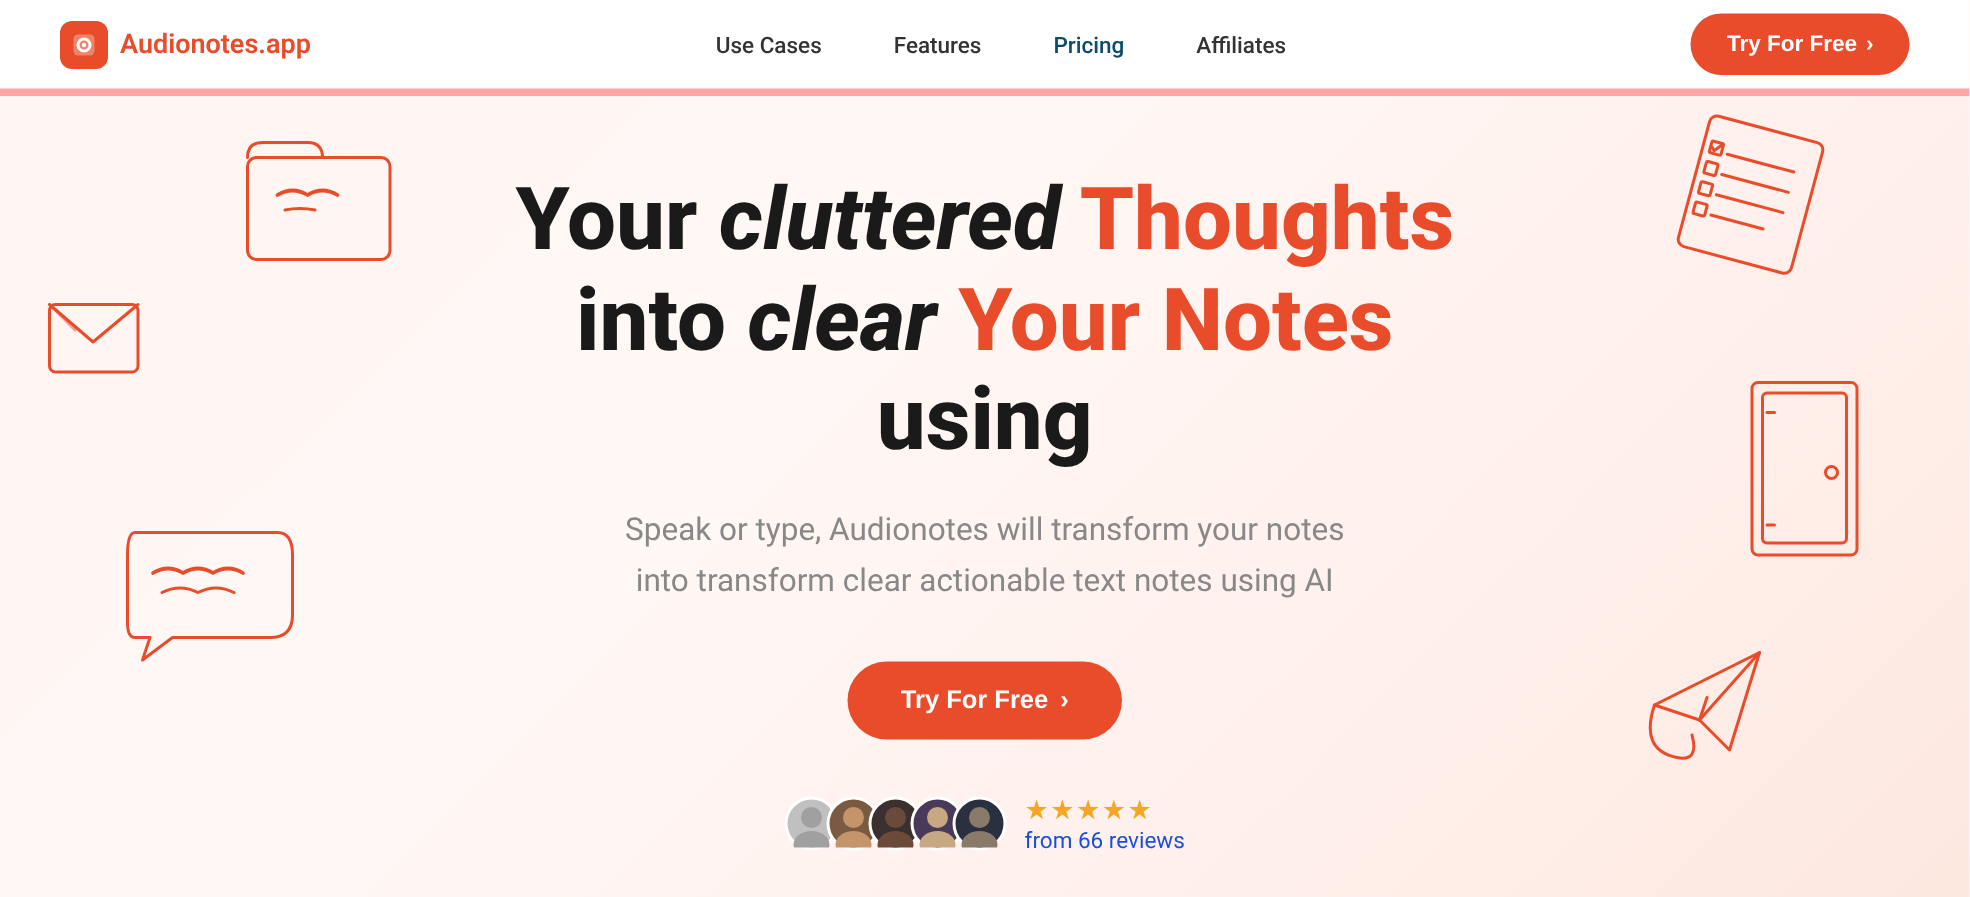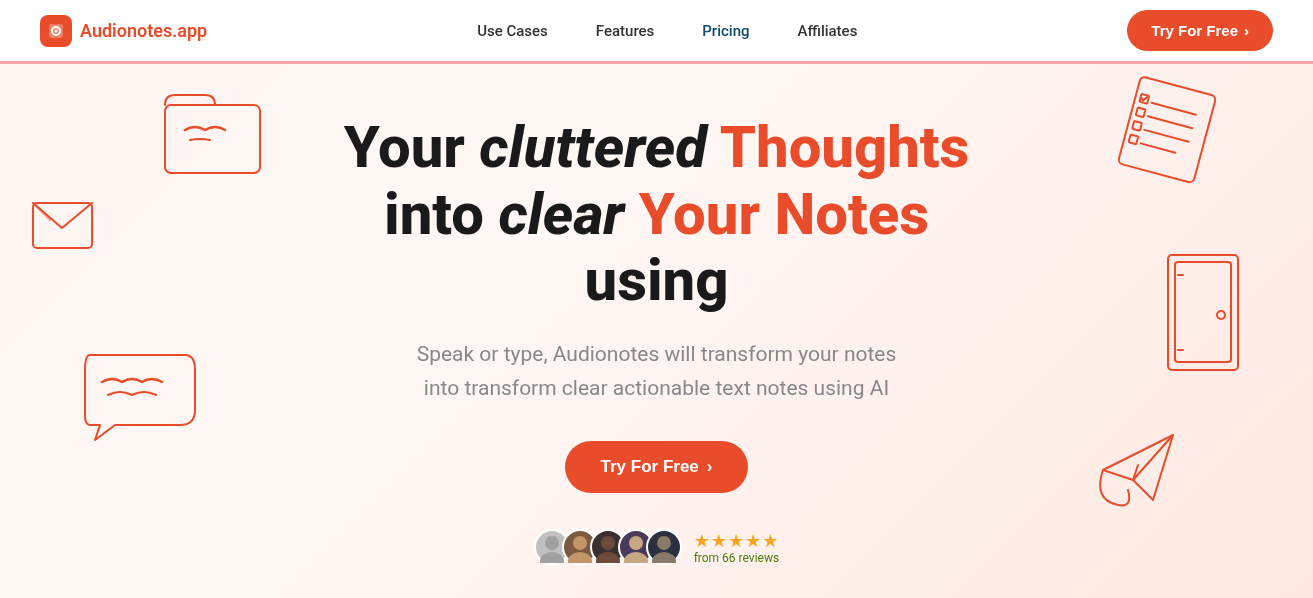--- a/index.html
+++ b/index.html
@@ -13,21 +13,21 @@
     }
 
     
     nav {
       display: flex;
       align-items: center;
       justify-content: space-between;
       padding: 0 40px;
       height: 64px;
       background: white;
-      border-bottom: 3px solid #fca5a5;
+      border-bottom: 5px solid #fca5a5;
       position: relative;
       z-index: 10;
     }
     .logo {
       display: flex;
       align-items: center;
       gap: 8px;
       text-decoration: none;
     }
     .logo-icon {
@@ -139,22 +139,22 @@
       display: flex;
       flex-direction: column;
       align-items: flex-start;
     }
     .stars {
       color: #f5a623;
       font-size: 18px;
       letter-spacing: 1px;
     }
     .review-count {
-      font-size: 12px;
-      color: #4d7c0f;
+      font-size: 15px;
+      color: #1d4ed8;
     }
 
     
     .deco {
       position: absolute;
       pointer-events: none;
     }
 
     
     .deco-folder {

